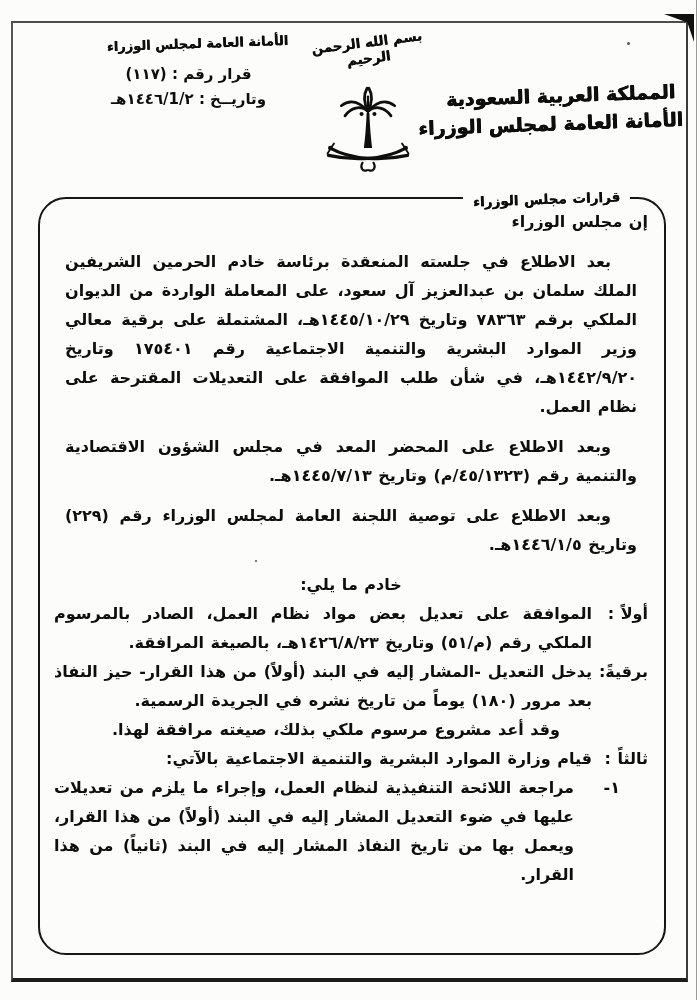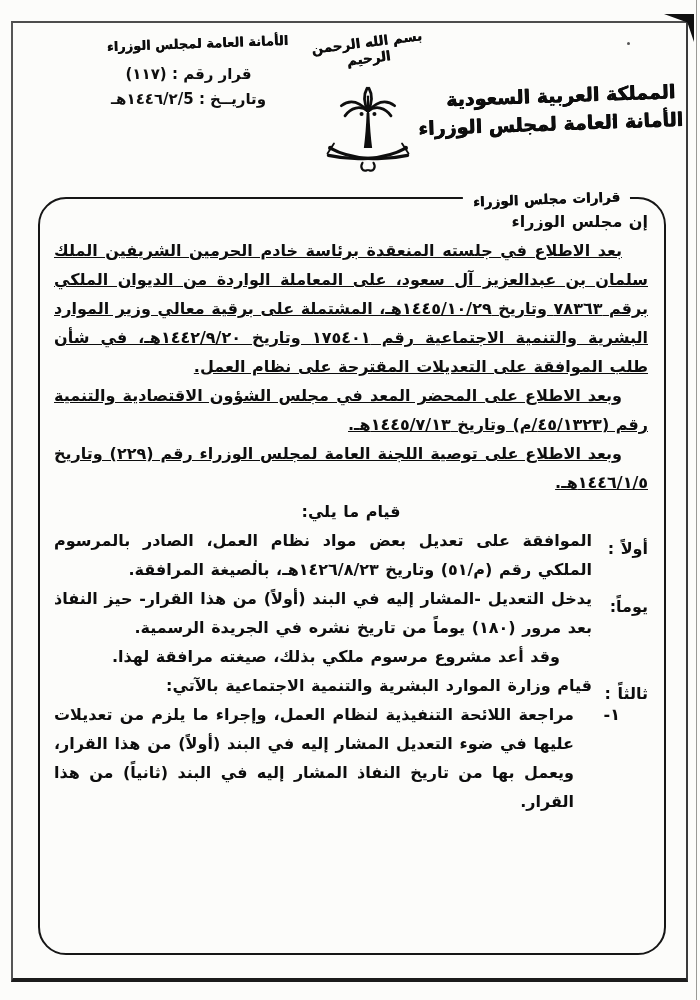--- a/index.html
+++ b/index.html
@@ -56,45 +56,45 @@
     direction:rtl;text-align:justify;
     font-size:16px;font-weight:bold;line-height:29px;
     word-spacing:1px;
   }
   .box-title{
     position:absolute;top:-14px;right:34px;background:#fcfcfa;
     padding:0 10px;font-size:13.5px;font-weight:bold;letter-spacing:-.5px;
     transform:rotate(-2deg);text-shadow:.4px 0 0 #000;white-space:nowrap;
   }
   .opening{text-align:right;}
-  .para{text-indent:26px;margin:0;text-decoration:underline;}
+  .para{text-indent:26px;margin:11px;}
   .resolution{text-align:center;text-indent:0;}
   .clause{position:relative;padding-right:56px;}
-  .clause .clabel{position:absolute;right:0;top:8px;white-space:nowrap;}
+  .clause .clabel{position:absolute;right:0;top:0;white-space:nowrap;}
   .note{padding-right:88px;}
   .sub-item{position:relative;padding-right:74px;}
   .sub-item .clabel{position:absolute;right:28px;top:0;white-space:nowrap;}
 </style>
 </head>
 <body>
 
 <div class="page">
 
   <div class="frame"></div>
   <div class="corner-wedge"></div>
   <div class="edge-line-right"></div>
   <div class="speck s1"></div>
   <div class="speck s2"></div>
   <div class="speck s3"></div>
   <div class="speck s4"></div>
 
   <div class="hdr-left">
     <div class="callig-small">الأمانة العامة لمجلس الوزراء</div>
     <div class="meta-line">قرار رقم : (١١٧)</div>
-    <div class="meta-line">وتاريــخ : ١٤٤٦/٢/5هـ</div>
+    <div class="meta-line">وتاريــخ : ١٤٤٦/1/٢هـ</div>
   </div>
 
   <div class="hdr-center">
     <div class="bismillah">بسم الله الرحمن الرحيم</div>
     <svg class="emblem" width="92" height="104" viewBox="0 0 100 112">
       <g stroke="#0e0e0e" fill="none" stroke-linecap="round">
 
         <path d="M50,40 C40,29 30,27 21,34" stroke-width="3"></path>
         <path d="M50,40 C42,33 31,36 25,45" stroke-width="3"></path>
         <path d="M50,40 C60,29 70,27 79,34" stroke-width="3"></path>
@@ -128,29 +128,29 @@
 
   <div class="main-box">
     <div class="box-title">قرارات مجلس الوزراء</div>
 
     <div class="opening">إن مجلس الوزراء</div>
 
     <p class="para">بعد الاطلاع في جلسته المنعقدة برئاسة خادم الحرمين الشريفين الملك سلمان بن عبدالعزيز آل سعود، على المعاملة الواردة من الديوان الملكي برقم ٧٨٣٦٣ وتاريخ ١٤٤٥/١٠/٢٩هـ، المشتملة على برقية معالي وزير الموارد البشرية والتنمية الاجتماعية رقم ١٧٥٤٠١ وتاريخ ١٤٤٢/٩/٢٠هـ، في شأن طلب الموافقة على التعديلات المقترحة على نظام العمل.</p>
     <p class="para">وبعد الاطلاع على المحضر المعد في مجلس الشؤون الاقتصادية والتنمية رقم (٤٥/١٣٢٣/م) وتاريخ ١٤٤٥/٧/١٣هـ.</p>
     <p class="para">وبعد الاطلاع على توصية اللجنة العامة لمجلس الوزراء رقم (٢٢٩) وتاريخ ١٤٤٦/١/٥هـ.</p>
 
-    <div class="resolution">قيام ما يلي:</div>
+    <div class="resolution">خادم ما يلي:</div>
 
     <div class="clause">
       <span class="clabel">أولاً :</span>
       <span>الموافقة على تعديل بعض مواد نظام العمل، الصادر بالمرسوم الملكي رقم (م/٥١) وتاريخ ١٤٢٦/٨/٢٣هـ، بالصيغة المرافقة.</span>
     </div>
 
     <div class="clause">
-      <span class="clabel">يوماً:</span>
+      <span class="clabel">برقيةً:</span>
       <span>يدخل التعديل -المشار إليه في البند (أولاً) من هذا القرار- حيز النفاذ بعد مرور (١٨٠) يوماً من تاريخ نشره في الجريدة الرسمية.</span>
     </div>
 
     <div class="note">وقد أعد مشروع مرسوم ملكي بذلك، صيغته مرافقة لهذا.</div>
 
     <div class="clause">
       <span class="clabel">ثالثاً :</span>
       <span>قيام وزارة الموارد البشرية والتنمية الاجتماعية بالآتي:</span>
     </div>
 

